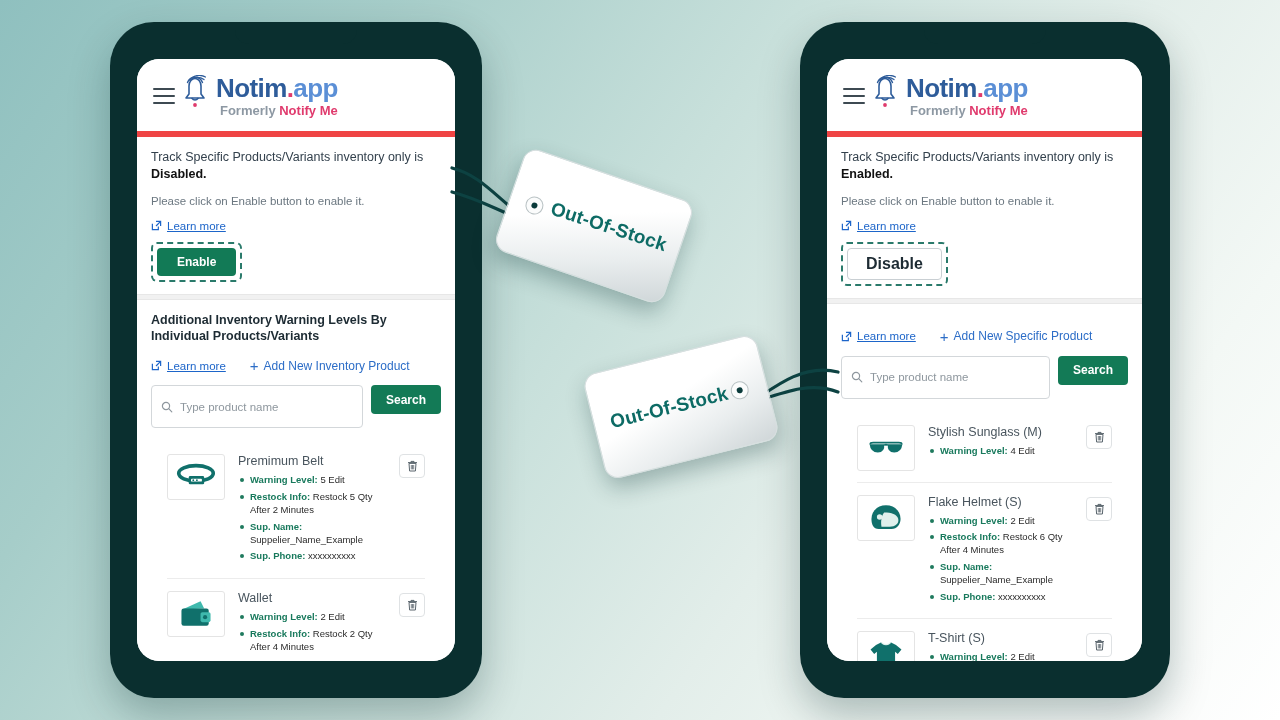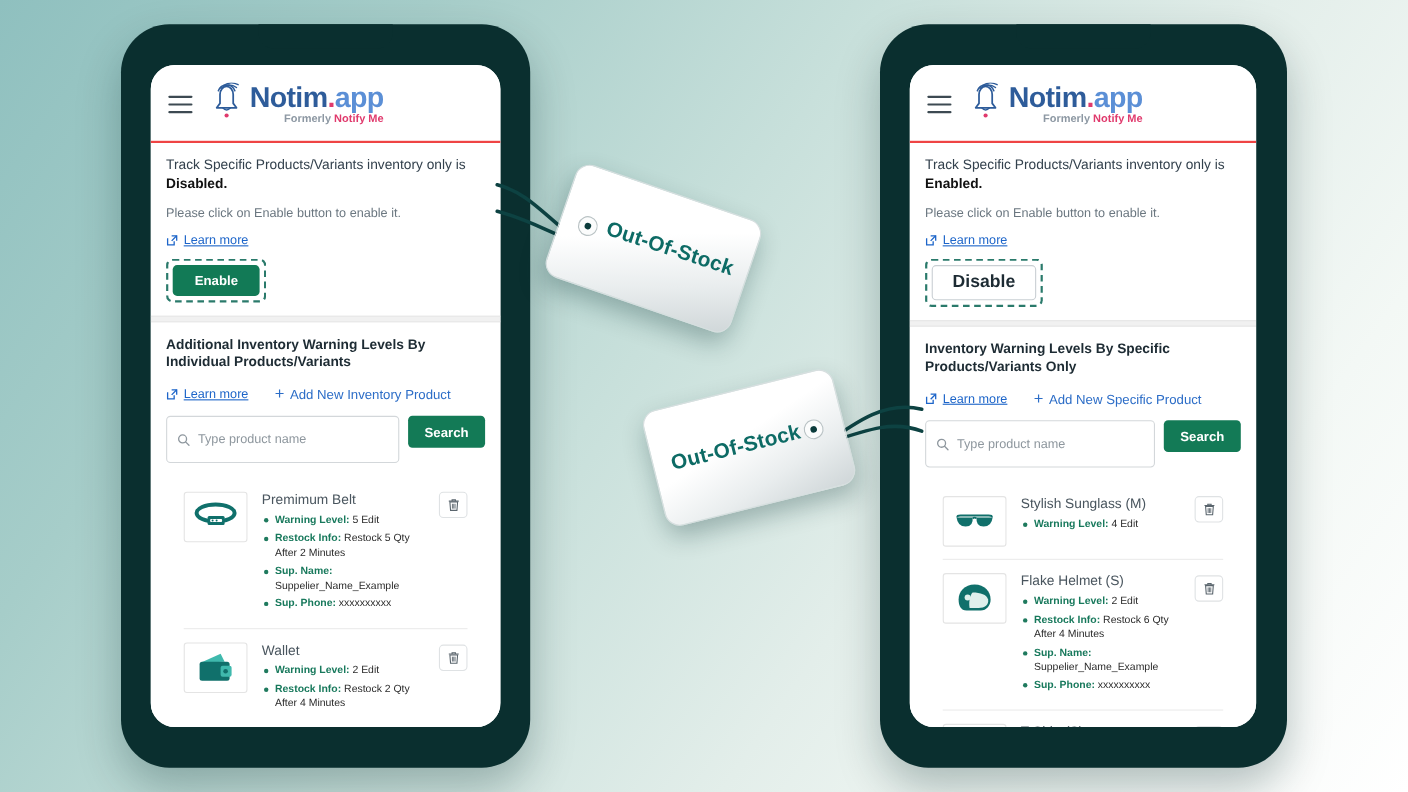--- a/index.html
+++ b/index.html
@@ -32,39 +32,39 @@
     left: 27px; right: 27px; top: 37px; bottom: 37px;
     background: #ffffff;
     border-radius: 22px;
     overflow: hidden;
     display: flex; flex-direction: column;
   }
   .phone.right .screen { left: 27px; right: 28px; }
 
   
   .app-header {
-    display: flex; align-items: center; gap: 16px;
+    display: flex; align-items: center; gap: 5px;
     padding: 16px 14px 14px 16px;
-    border-bottom: 2px solid #ef4444;
+    border-bottom: 6px solid #ef4444;
     background: #fff;
     flex: none;
   }
   .hamburger { width: 22px; display: flex; flex-direction: column; gap: 5px; cursor: pointer; }
   .hamburger span { display: block; height: 2px; background: #3d4a52; border-radius: 1px; }
 
   .logo-wrap { display: flex; align-items: flex-start; gap: 6px; }
   .bell-svg { width: 30px; height: 34px; display: block; }
   .logo-text { display: flex; flex-direction: column; align-items: flex-end; line-height: 1; }
   .logo-main {
     font-size: 26px; font-weight: 700; letter-spacing: -0.6px;
     color: #2e5c9a; white-space: nowrap;
   }
   .logo-main .dot { color: #e03a6d; }
   .logo-main .app { color: #5b8fd6; }
-  .logo-sub { font-size: 10px; margin-top: 3px; color: #8d98a3; font-weight: 600; white-space: nowrap; }
+  .logo-sub { font-size: 13px; margin-top: 3px; color: #8d98a3; font-weight: 600; white-space: nowrap; }
   .logo-sub b { color: #e03a6d; font-weight: 700; }
 
   
   .content { flex: 1; overflow: hidden; background: #fff; }
 
   .panel { padding: 12px 14px 12px 14px; }
   .panel-divider { height: 6px; background: #f1f1f1; border-top: 1px solid #e7e7e7; border-bottom: 1px solid #e7e7e7; }
 
   .status-line { font-size: 12.5px; color: #33414d; line-height: 1.38; }
   .status-line b { color: #111; font-weight: 700; }
@@ -366,21 +366,20 @@
           </span>
         </div>
         <div class="focus-ring">
           <button class="btn-disable">Disable</button>
         </div>
       </div>
 
       <div class="panel-divider"></div>
 
       <div class="panel">
-        <div class="sec-title">Inventory Warning Levels By Specific Products/Variants Only</div>
         <div class="learn-row">
           <span class="learn-more">
             <svg class="ext-icon" viewBox="0 0 12 12">
               <path d="M1.5 4 L1.5 10.5 L8 10.5 L8 7" fill="none" stroke="#1d65c9" stroke-width="1.3"></path>
               <path d="M5.5 1.5 L10.5 1.5 L10.5 6.5" fill="none" stroke="#1d65c9" stroke-width="1.3"></path>
               <path d="M10.5 1.5 L5.5 6.5" fill="none" stroke="#1d65c9" stroke-width="1.3"></path>
             </svg>
             <span>Learn more</span>
           </span>
           <span class="add-link">

